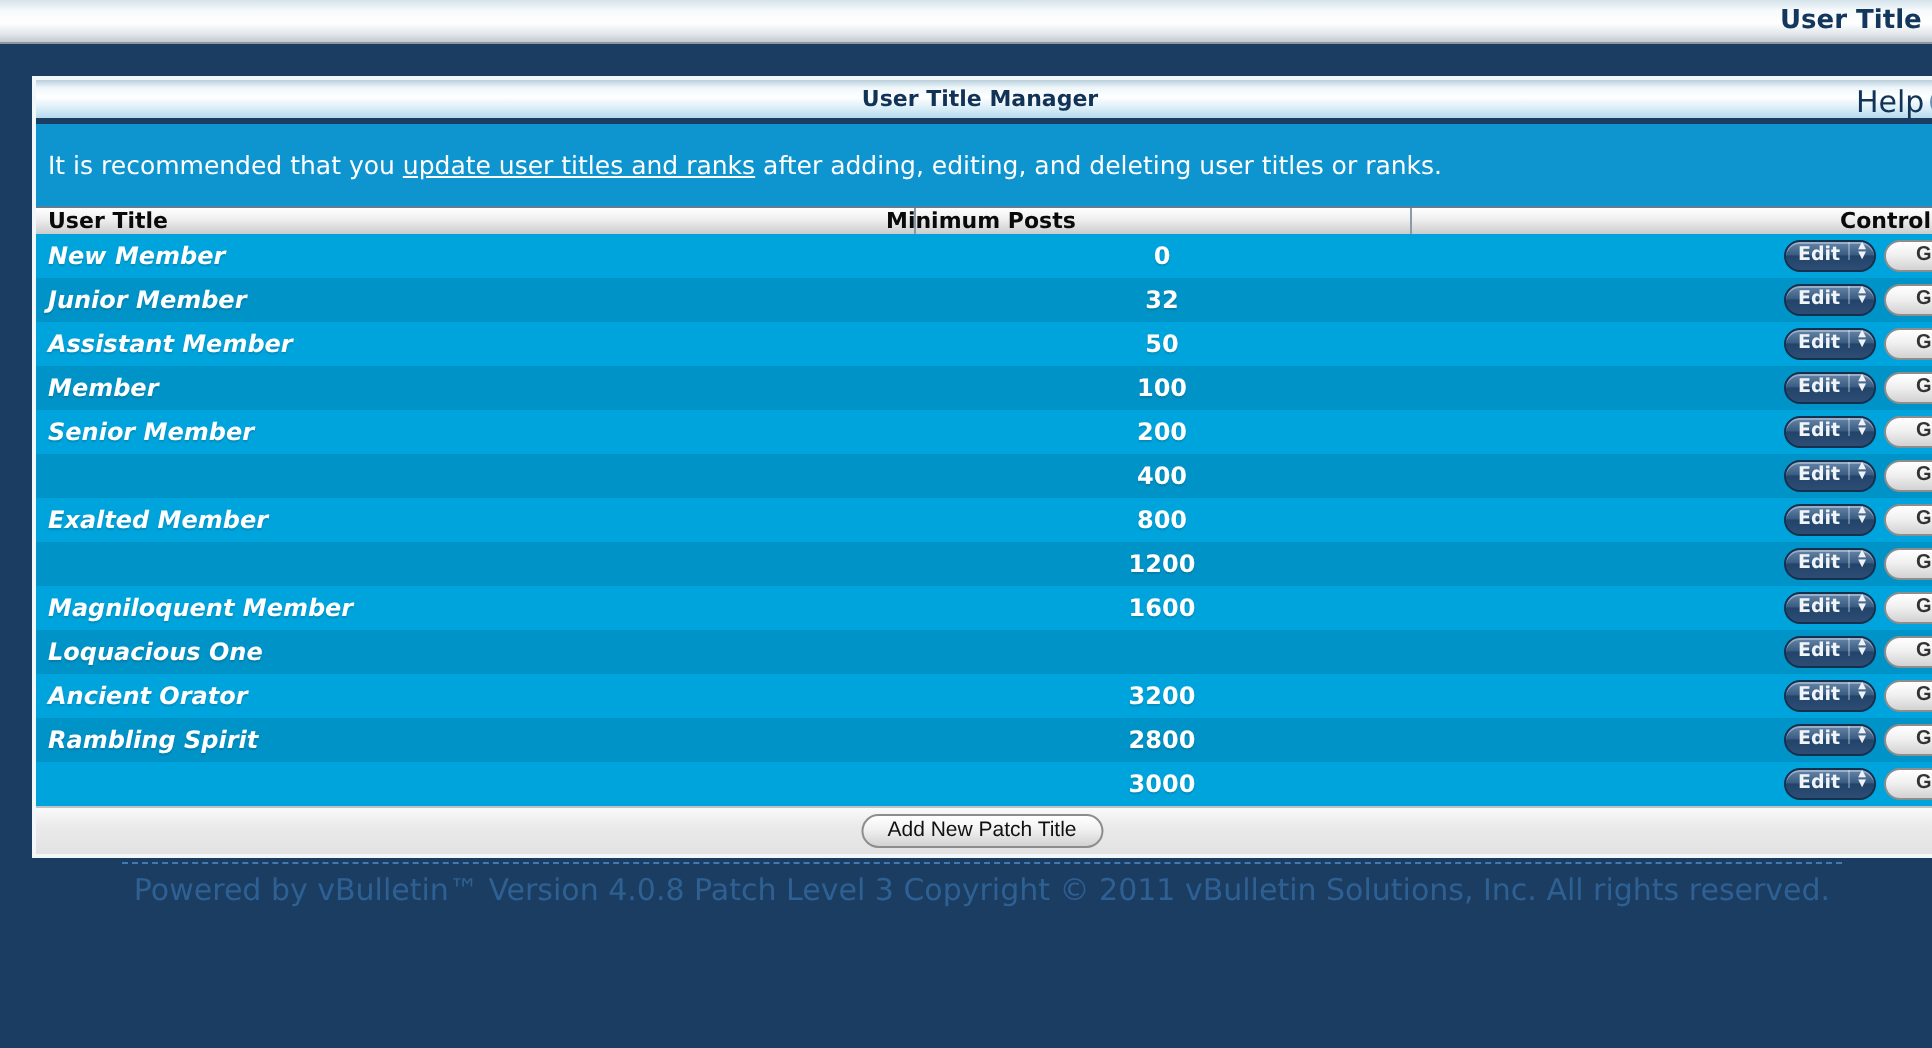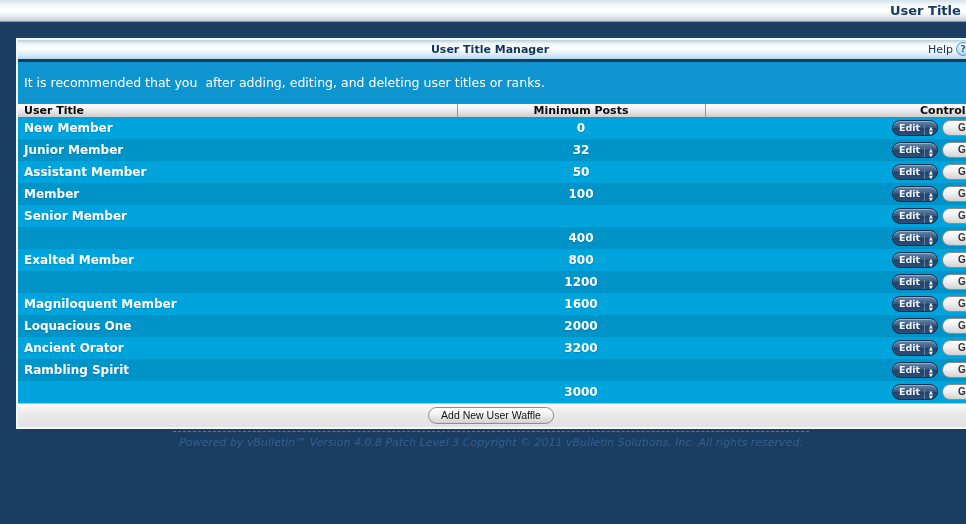--- a/index.html
+++ b/index.html
@@ -31,21 +31,21 @@
     position:relative; height:19px;
     background:linear-gradient(#b9cfdc 0%, #eef6fa 20%, #ffffff 45%, #d9edf7 75%, #b5daed 100%);
   }
   .panel-header-title {
     position:absolute; left:472px; top:3px; transform:translateX(-50%);
     font-size:11px; font-weight:bold; color:#113357; white-space:nowrap;
   }
   .help-wrap {
     position:absolute; left:910px; top:2px; display:flex; align-items:center; gap:3px;
   }
-  .help-label { font-size:11px; color:#113357; }
+  .help-label { font-size:15px; color:#113357; }
   .help-icon {
     width:14px; height:14px; border-radius:50%;
     background:radial-gradient(circle at 50% 30%, #ffffff 0%, #cde7f8 45%, #9cc9e8 100%);
     border:1px solid #5f93bd;
     font-size:9px; font-weight:bold; color:#1e5c96;
     display:flex; align-items:center; justify-content:center;
   }
   .panel-sep { height:3px; background:#1c3d62; }
 
   
@@ -56,46 +56,47 @@
   .notice a { color:#ffffff; text-decoration:underline; cursor:pointer; }
 
   
   .thead {
     position:relative; height:14px;
     background:linear-gradient(#ffffff 0%, #eeeeee 45%, #cccccc 100%);
     border-top:1px solid #5f7e94;
     font-size:11px; font-weight:bold; color:#0a0a0a;
   }
   .thead .col-title   { position:absolute; left:6px;  top:0; line-height:14px; }
-  .thead .col-posts   { position:absolute; left:439px; top:0; width:248px; text-align:center; line-height:14px; }
+  .thead .col-posts   { position:absolute; left:425px; top:0; width:248px; line-height:14px; }
   .thead .col-controls{ position:absolute; left:902px; top:0; line-height:14px; white-space:nowrap; }
   .thead .vsep { position:absolute; top:0; width:1px; height:14px; background:#8a9aa7; }
   .vsep.s1 { left:439px; } .vsep.s2 { left:687px; }
 
   
   .row { position:relative; height:22px; }
   .row.odd  { background:#00a4dc; }
   .row.even { background:#0093c8; }
   .row .cell-title {
     position:absolute; left:6px; top:0; line-height:22px;
     font-size:12px; font-weight:bold; color:#ffffff;
     text-shadow:0 1px 1px rgba(0,0,0,0.15);
+    font-style:italic;
   }
   .row .cell-posts {
     position:absolute; left:439px; top:0; width:248px; text-align:center;
     line-height:22px; font-size:12px; font-weight:bold; color:#ffffff;
     text-shadow:0 1px 1px rgba(0,0,0,0.15);
   }
   .row .cell-controls {
     position:absolute; left:874px; top:3px; display:flex; gap:4px; align-items:center;
   }
 
   
   .edit-select {
-    display:flex; align-items:flex-end; width:46px; height:16px;
+    display:flex; align-items:flex-start; width:46px; height:16px;
     border:1px solid #13304f; border-radius:9px; overflow:hidden;
     background:linear-gradient(#6685a9 0%, #3a5d83 45%, #22436a 50%, #2d4d74 100%);
     box-shadow:inset 0 1px 0 rgba(255,255,255,0.35); cursor:pointer;
   }
   .edit-select .sel-label {
     flex:1; font-size:9.5px; font-weight:bold; color:#f0f4f9;
     line-height:14px; padding-left:6px;
   }
   .edit-select .sel-arrows {
     width:13px; border-left:1px solid rgba(255,255,255,0.3);
@@ -123,21 +124,21 @@
     height:17px; padding:0 12px; line-height:15px;
     font-size:10.5px; font-weight:normal; color:#111111; white-space:nowrap;
   }
 
   
   .footer {
     position:absolute; left:16px; top:431px; width:950px; text-align:center;
   }
   .footer-inner {
     display:inline-block; border-top:1px dashed #4379ac;
-    padding:4px 6px 0; font-size:11px; color:#2e6093;font-style:italic;
+    padding:4px 6px 0; font-size:15px; color:#2e6093;
   }
 </style>
 </head>
 <body>
 
 <div class="topbar">
   <div class="topbar-title">User Title Manager</div>
 </div>
 
 <div class="panel">
@@ -145,21 +146,21 @@
   <div class="panel-header">
     <span class="panel-header-title">User Title Manager</span>
     <span class="help-wrap">
       <span class="help-label">Help</span>
       <span class="help-icon">?</span>
     </span>
   </div>
 
   <div class="panel-sep"></div>
 
-  <div class="notice"><span>It is recommended that you </span><span> after adding, editing, and deleting user titles or ranks.</span></div>
+  <div class="notice"><span>It is recommended that you </span><a>update user titles and ranks</a><span> after adding, editing, and deleting user titles or ranks.</span></div>
 
   <div class="thead">
     <span class="col-title">User Title</span>
     <span class="col-posts">Minimum Posts</span>
     <span class="col-controls">Controls</span>
     <span class="vsep s1"></span>
     <span class="vsep s2"></span>
   </div>
 
   <div id="rows">
@@ -218,20 +219,21 @@
               <span>▲</span>
               <span>▼</span>
             </span>
       </span>
       <button class="aqua-btn go-btn">Go</button>
     </span>
   </div>
 
   <div class="row odd">
     <span class="cell-title">Senior Member</span>
+    <span class="cell-posts">200</span>
     <span class="cell-controls">
       <span class="edit-select">
         <span class="sel-label">Edit</span>
         <span class="sel-arrows">
               <span>▲</span>
               <span>▼</span>
             </span>
       </span>
       <button class="aqua-btn go-btn">Go</button>
     </span>
@@ -290,21 +292,20 @@
               <span>▲</span>
               <span>▼</span>
             </span>
       </span>
       <button class="aqua-btn go-btn">Go</button>
     </span>
   </div>
 
   <div class="row even">
     <span class="cell-title">Loquacious One</span>
-    <span class="cell-posts">2000</span>
     <span class="cell-controls">
       <span class="edit-select">
         <span class="sel-label">Edit</span>
         <span class="sel-arrows">
               <span>▲</span>
               <span>▼</span>
             </span>
       </span>
       <button class="aqua-btn go-btn">Go</button>
     </span>
@@ -320,20 +321,21 @@
               <span>▲</span>
               <span>▼</span>
             </span>
       </span>
       <button class="aqua-btn go-btn">Go</button>
     </span>
   </div>
 
   <div class="row even">
     <span class="cell-title">Rambling Spirit</span>
+    <span class="cell-posts">2800</span>
     <span class="cell-controls">
       <span class="edit-select">
         <span class="sel-label">Edit</span>
         <span class="sel-arrows">
               <span>▲</span>
               <span>▼</span>
             </span>
       </span>
       <button class="aqua-btn go-btn">Go</button>
     </span>
@@ -348,20 +350,20 @@
               <span>▲</span>
               <span>▼</span>
             </span>
       </span>
       <button class="aqua-btn go-btn">Go</button>
     </span>
   </div>
 </div>
 
   <div class="bottom-bar">
-    <button class="aqua-btn add-btn">Add New User Waffle</button>
+    <button class="aqua-btn add-btn">Add New Patch Title</button>
   </div>
 
 </div>
 
 <div class="footer">
   <span class="footer-inner">Powered by vBulletin™ Version 4.0.8 Patch Level 3 Copyright © 2011 vBulletin Solutions, Inc. All rights reserved.</span>
 </div>
 
 </body></html>

